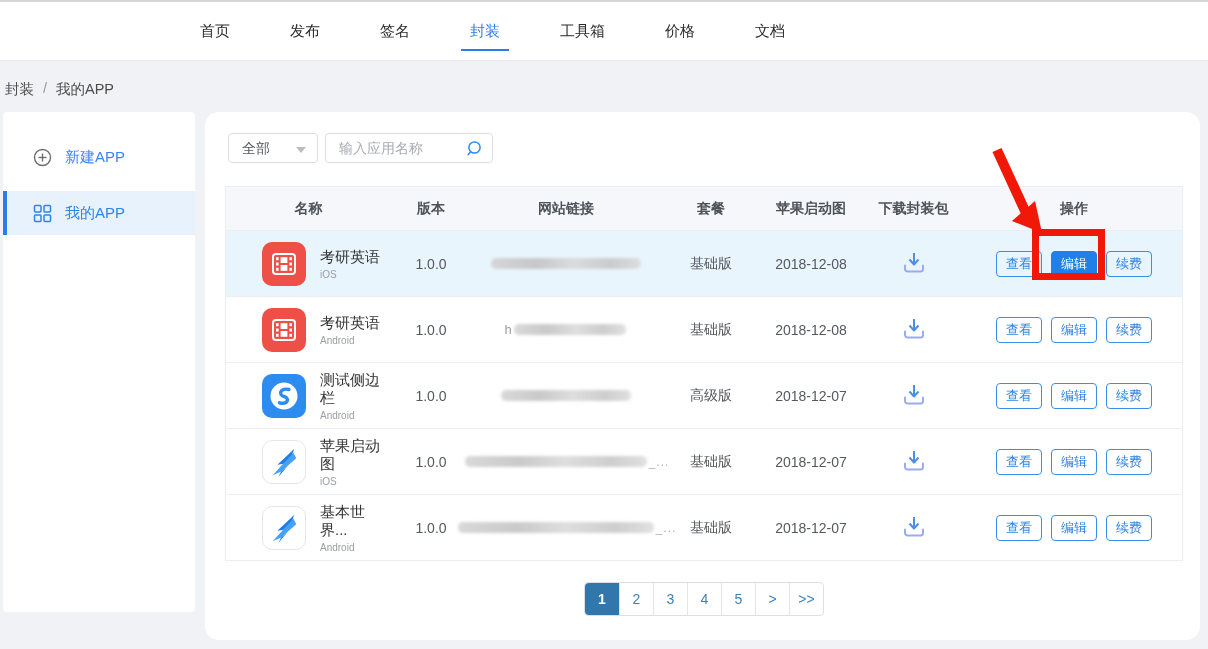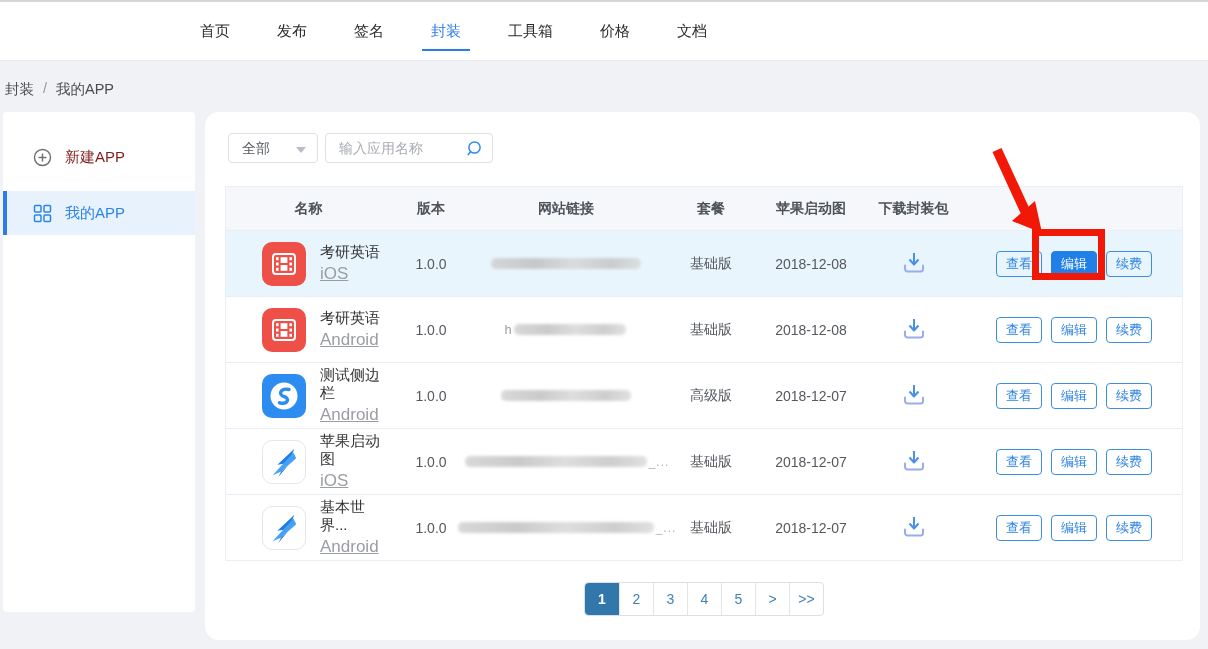--- a/index.html
+++ b/index.html
@@ -8,40 +8,40 @@
     position:relative; overflow:hidden;
     background:#f0f2f5;
     font-family:"Liberation Sans","DejaVu Sans",sans-serif;
     color:#333;
   }
   
   .topbar {
     position:absolute; left:0; top:0; width:1208px; height:61px;
     background:#fff; border-top:2px solid #d6d6d6; border-bottom:1px solid #eaeaea;
   }
-  .top-nav { position:absolute; left:200px; top:0; height:58px; display:flex; gap:47px; }
+  .top-nav { position:absolute; left:200px; top:0; height:58px; display:flex; gap:60px; }
   .nav-item {
     position:relative; display:flex; align-items:center; height:58px;
     font-size:15px; color:#2b2b2b; cursor:pointer; white-space:nowrap;
   }
   .nav-item.active { color:#2b7ce9; }
   .nav-item.active::after {
     content:""; position:absolute; left:-9px; right:-9px; bottom:9px; height:2px; background:#2b7ce9;
   }
   
   .breadcrumb { position:absolute; left:5px; top:80px; display:flex; gap:9px; font-size:14.5px; color:#4c4c4c; }
   .breadcrumb .sep { color:#9a9a9a; }
   
   .sidebar {
     position:absolute; left:3px; top:112px; width:192px; height:500px;
     background:#fff; border-radius:4px; padding-top:23px;
   }
   .side-item {
     height:44px; margin-bottom:12px; display:flex; align-items:center; gap:13px;
-    padding-left:30px; font-size:15px; color:#7f1d1d; cursor:pointer;
+    padding-left:30px; font-size:15px; color:#3b82f6; cursor:pointer;
   }
   .side-item.active {
     background:#e8f2fc; border-left:4px solid #2b7ce9; padding-left:26px; color:#2d84e8;
   }
   .side-icon { width:19px; height:19px; display:inline-flex; }
   
   .main {
     position:absolute; left:205px; top:112px; width:995px; height:528px;
     background:#fff; border-radius:14px;
   }
@@ -77,21 +77,21 @@
   .cell { display:flex; justify-content:center; align-items:center; font-size:14px; color:#55585e; }
   .cell.name { justify-content:flex-start; padding-left:36px; gap:14px; }
   .app-icon {
     width:44px; height:44px; border-radius:10px; flex:none;
     display:flex; align-items:center; justify-content:center;
   }
   .app-icon.film  { background:#ee5048; }
   .app-icon.swirl { background:#2d8cf0; }
   .app-icon.bird  { background:#fff; border:1px solid #e4e7ea; }
   .name-lines .nm { font-size:15px; color:#333; line-height:18px; }
-  .name-lines .pf { font-size:17px; color:#9a9da3; margin-top:3px;text-decoration:underline; }
+  .name-lines .pf { font-size:10px; color:#9a9da3; margin-top:3px; }
   .blur-wrap { display:flex; align-items:center; gap:2px; }
   .blur-prefix { font-size:13px; color:#9aa0a6; }
   .blur-suffix { font-size:12px; color:#b3b3b3; letter-spacing:1px; }
   .blur-strip {
     height:11px; border-radius:5px;
     background:linear-gradient(90deg,#cfcfcf,#bdbdbd 30%,#d6d6d6 55%,#c2c2c2 80%,#d9d9d9);
     filter:blur(1.6px); opacity:.8;
   }
   .btn {
     width:46px; height:26px; border:1px solid #3a8ee6; border-radius:4px;
@@ -183,20 +183,21 @@
   </div>
 
   <div class="table">
     <div class="thead">
         <div class="th col0">名称</div>
         <div class="th col1">版本</div>
         <div class="th col2">网站链接</div>
         <div class="th col3">套餐</div>
         <div class="th col4">苹果启动图</div>
         <div class="th col5">下载封装包</div>
+        <div class="th col6">操作</div>
       </div>
     <div id="tbody">
   <div class="trow highlighted">
     <div class="cell name col0">
       <span class="app-icon film">
         <svg width="30" height="30" viewBox="0 0 30 30">
           <rect x="4" y="5" width="22" height="20" rx="3" fill="none" stroke="#fff" stroke-width="2"></rect>
           <rect x="7" y="8.2" width="2.6" height="3" fill="#fff"></rect>
                 <rect x="7" y="13.5" width="2.6" height="3" fill="#fff"></rect>
                 <rect x="7" y="18.8" width="2.6" height="3" fill="#fff"></rect>

